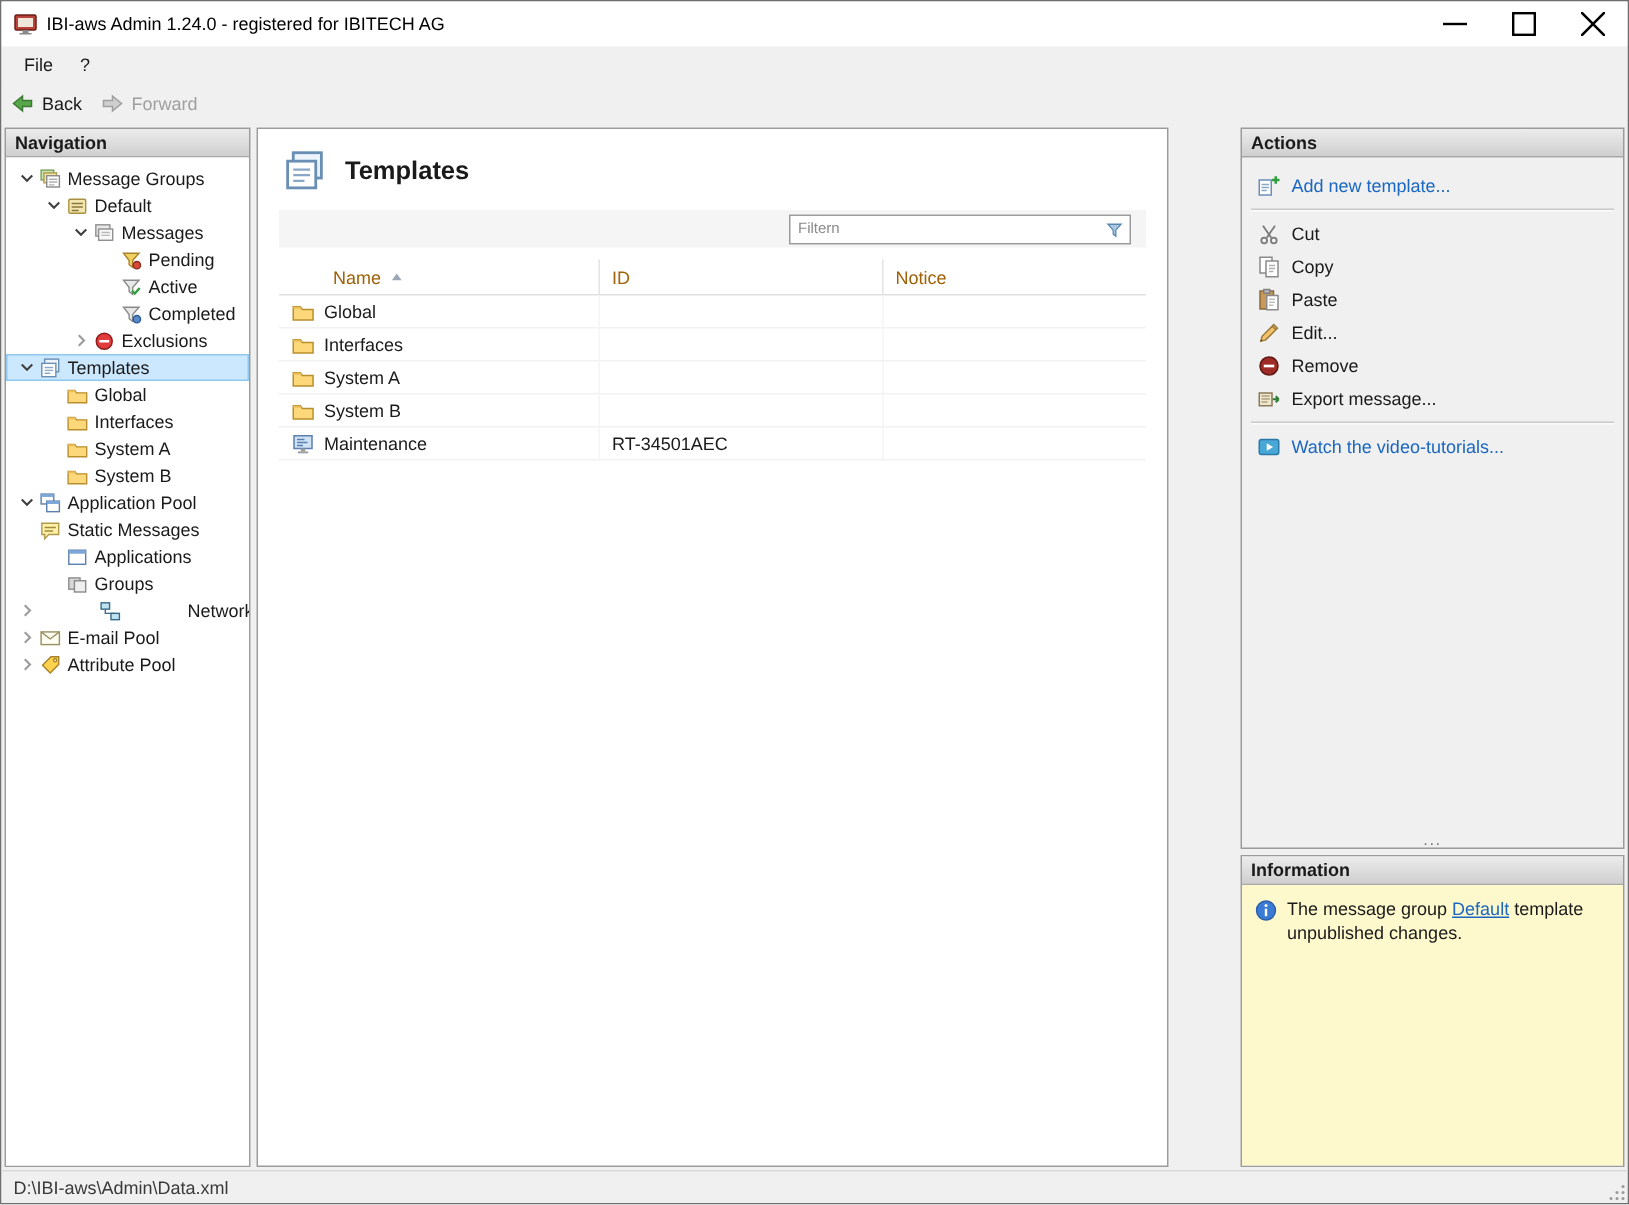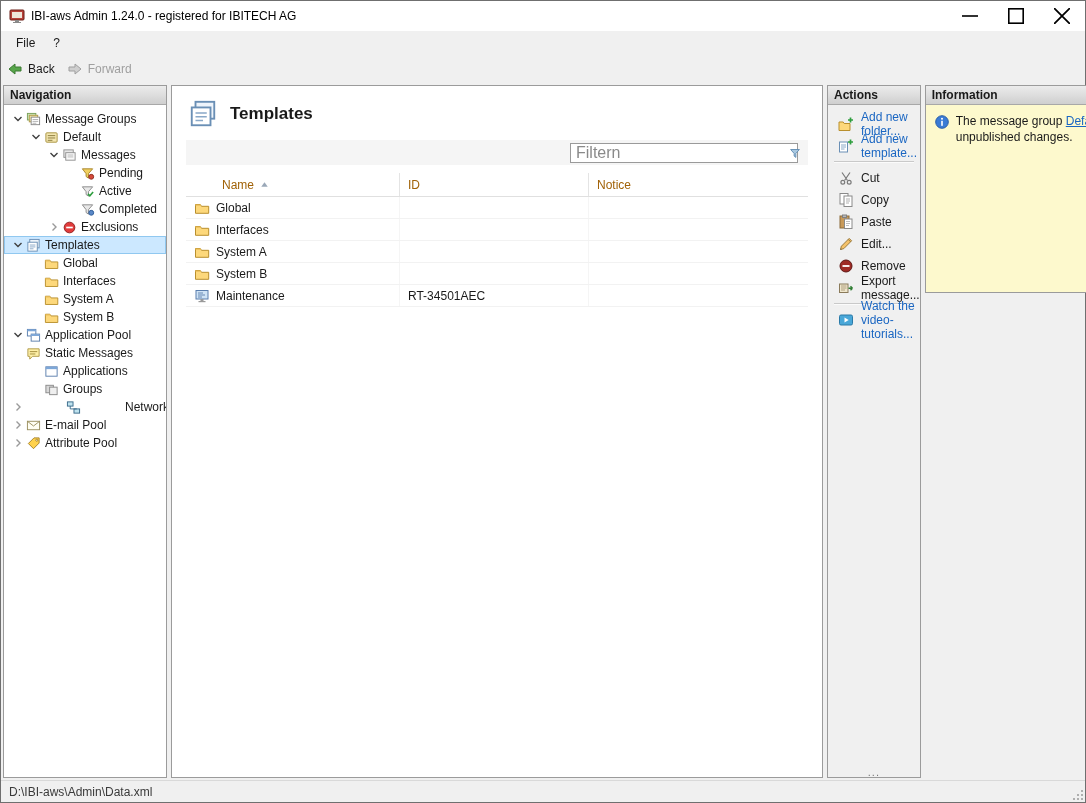--- a/index.html
+++ b/index.html
@@ -42,40 +42,40 @@
   .tree-label { margin-left:4px; white-space:nowrap; }
 
   
   .main-panel { flex:1; min-width:0; }
   .main-header { display:flex; align-items:center; gap:12px; padding:13px 16px 11px 16px; }
   .title-icon svg { width:30px; height:30px; }
   .page-title { font-size:17px; font-weight:bold; color:#1a1a1a; }
   .main-content { margin:0 14px; display:flex; flex-direction:column; min-height:0; }
   .filter-band { height:25px; background:#f5f5f5; display:flex; align-items:center; justify-content:flex-end; padding-right:10px; margin-bottom:8px; }
   .filter-box { width:228px; height:20px; background:#fff; border:1px solid #9a9a9a; display:flex; align-items:center; }
-  .filter-box input { flex:1; border:none; outline:none; height:16px; padding:0 5px; font-family:"Liberation Sans",sans-serif; font-size:16px; color:#1a1a1a; background:transparent; }
+  .filter-box input { flex:1; border:none; outline:none; height:16px; padding:0 5px; font-family:"Liberation Sans",sans-serif; font-size:10px; color:#1a1a1a; background:transparent; }
   .filter-box input::placeholder { color:#8a8a8a; }
   .filter-box .icon svg { width:14px; height:14px; margin-right:3px; }
 
   .table-header { display:flex; height:24px; border-bottom:1px solid #e0e0e0; align-items:center; }
   .hcell { height:100%; display:flex; align-items:center; color:#a16207; border-right:1px solid #e4e4e4; }
   .hcell.h0 { width:214px; padding-left:36px; }
   .hcell.h1 { width:189px; padding-left:8px; }
   .hcell.h2 { flex:1; padding-left:8px; border-right:none; }
   .sort { margin-left:6px; }
   .sort svg { width:9px; height:9px; }
 
   .trow { display:flex; height:22px; align-items:center; border-bottom:1px solid #f2f2f2; }
   .cell { height:100%; display:flex; align-items:center; }
   .c-name { width:214px; padding-left:8px; gap:6px; border-right:1px solid #f5f5f5; }
   .c-id { width:189px; padding-left:8px; border-right:1px solid #f5f5f5; }
   .c-notice { flex:1; padding-left:8px; }
 
   
-  .right-col { width:256px; flex:0 0 auto; display:flex; flex-direction:row; gap:4px; min-height:0; }
+  .right-col { width:256px; flex:0 0 auto; display:flex; flex-direction:column; gap:4px; min-height:0;margin-left:44px; }
   .actions-panel { flex:1; background:#f0f0f0; position:relative; }
   .actions-list { padding-top:8px; }
   .action-item { height:22px; display:flex; align-items:center; gap:7px; padding-left:10px; }
   .action-label { color:#1a1a1a; }
   .action-item.link .action-label { color:#1a66c2; }
   .action-sep { border-top:1px solid #c9c9c9; border-bottom:1px solid #fbfbfb; margin:4px 6px; }
   .splitter-dots { position:absolute; bottom:0; left:0; right:0; text-align:center; color:#7a7a7a; font-size:11px; line-height:9px; letter-spacing:1px; }
 
   .info-panel { height:208px; flex:0 0 auto; }
   .info-body { flex:1; background:#fdf9cd; padding:9px 8px; display:flex; gap:6px; align-items:flex-start; }
@@ -503,29 +503,20 @@
       </div>
     </div>
 
     <div class="right-col">
       <div class="panel actions-panel">
         <div class="panel-header">Actions</div>
         <div class="actions-list">
             <div class="action-item link">
               <span class="icon">
                 <svg viewBox="0 0 16 16">
-                  <path d="M1 6h4.2l1 1.5H12v7H1z" fill="#fdd87b" stroke="#b98f2d"></path>
-                  <path d="M12.5 1.5v5M10 4h5" stroke="#2e9e3e" stroke-width="1.7"></path>
-                </svg>
-              </span>
-              <span class="action-label">Add new folder...</span>
-            </div>
-            <div class="action-item link">
-              <span class="icon">
-                <svg viewBox="0 0 16 16">
                   <rect x="1.5" y="4" width="8" height="10" fill="#fff" stroke="#6a8fb5"></rect>
                   <path d="M3 7h5M3 9h5M3 11h3.5" stroke="#89a8c8"></path>
                   <path d="M12.5 1.5v5M10 4h5" stroke="#2e9e3e" stroke-width="1.7"></path>
                 </svg>
               </span>
               <span class="action-label">Add new template...</span>
             </div>
             <div class="action-sep"></div>
             <div class="action-item">
               <span class="icon">

